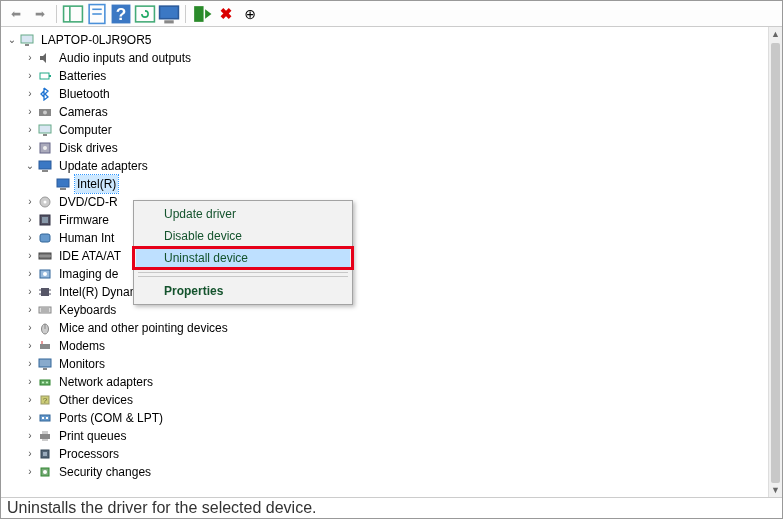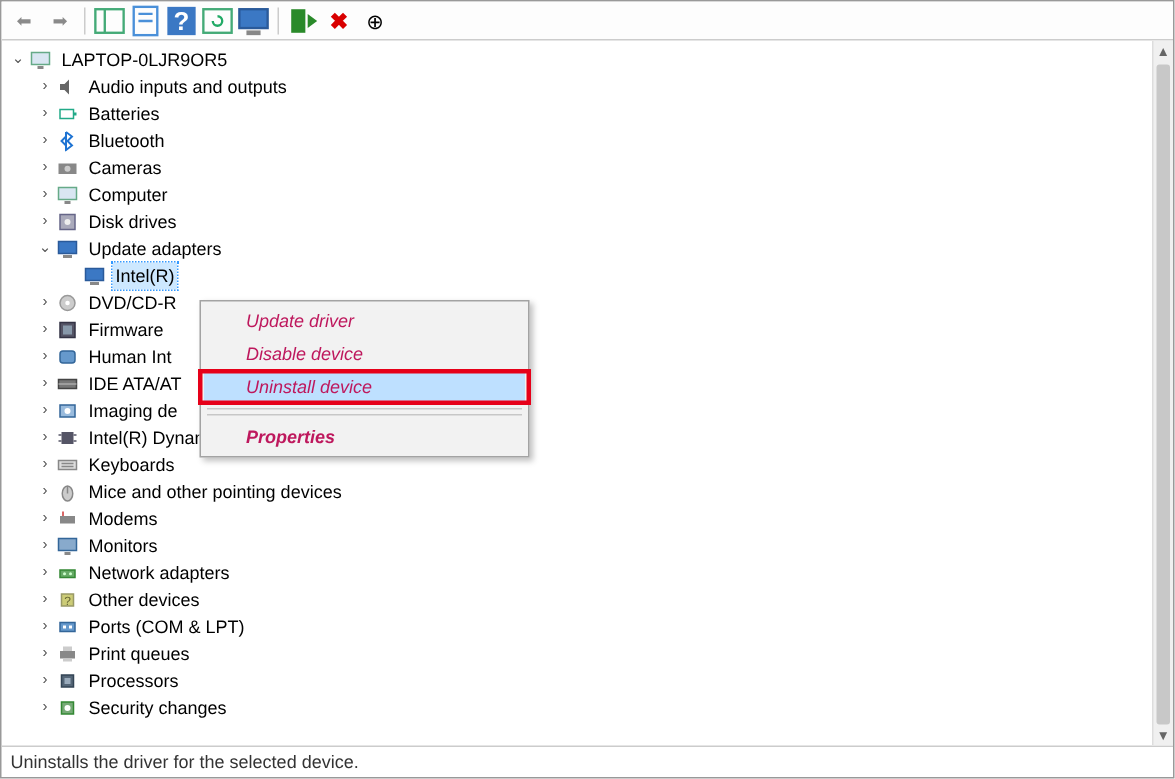--- a/index.html
+++ b/index.html
@@ -100,21 +100,21 @@
   }
   .ico svg { width: 14px; height: 14px; }
   .label { padding: 0 2px; }
   .label.selected {
     background: #cde8ff;
     outline: 1px dotted #3399ff;
   }
   .statusbar {
     height: 20px;
     padding: 2px 6px;
-    font-size: 12px;
+    font-size: 16px;
     color: #333;
     display: flex;
     align-items: center;
   }
   
   .ctxmenu {
     position: absolute;
     left: 132px;
     top: 199px;
     width: 220px;
@@ -123,22 +123,21 @@
     box-shadow: 2px 2px 4px rgba(0,0,0,0.25);
     padding: 2px;
     z-index: 10;
   }
   .ctxitem {
     height: 22px;
     display: flex;
     align-items: center;
     padding: 0 20px 0 28px;
     font-size: 12px;
-    color: #be185d;
-    font-style: italic;
+    color: #14532d;
   }
   .ctxitem.hover {
     background: #bee0ff;
   }
   .ctxitem.bold { font-weight: bold; }
   .ctxsep {
     height: 1px;
     background: #c7c7c7;
     margin: 3px 2px;
   }

